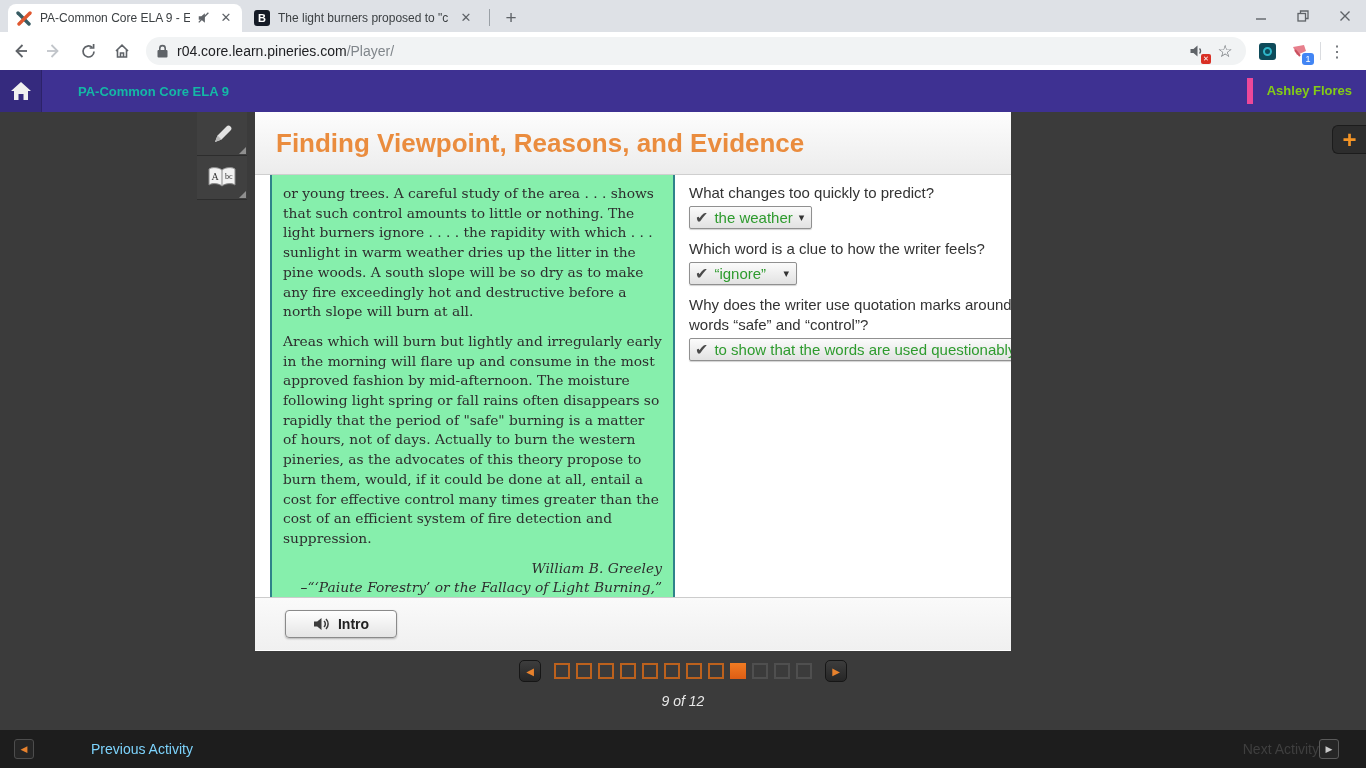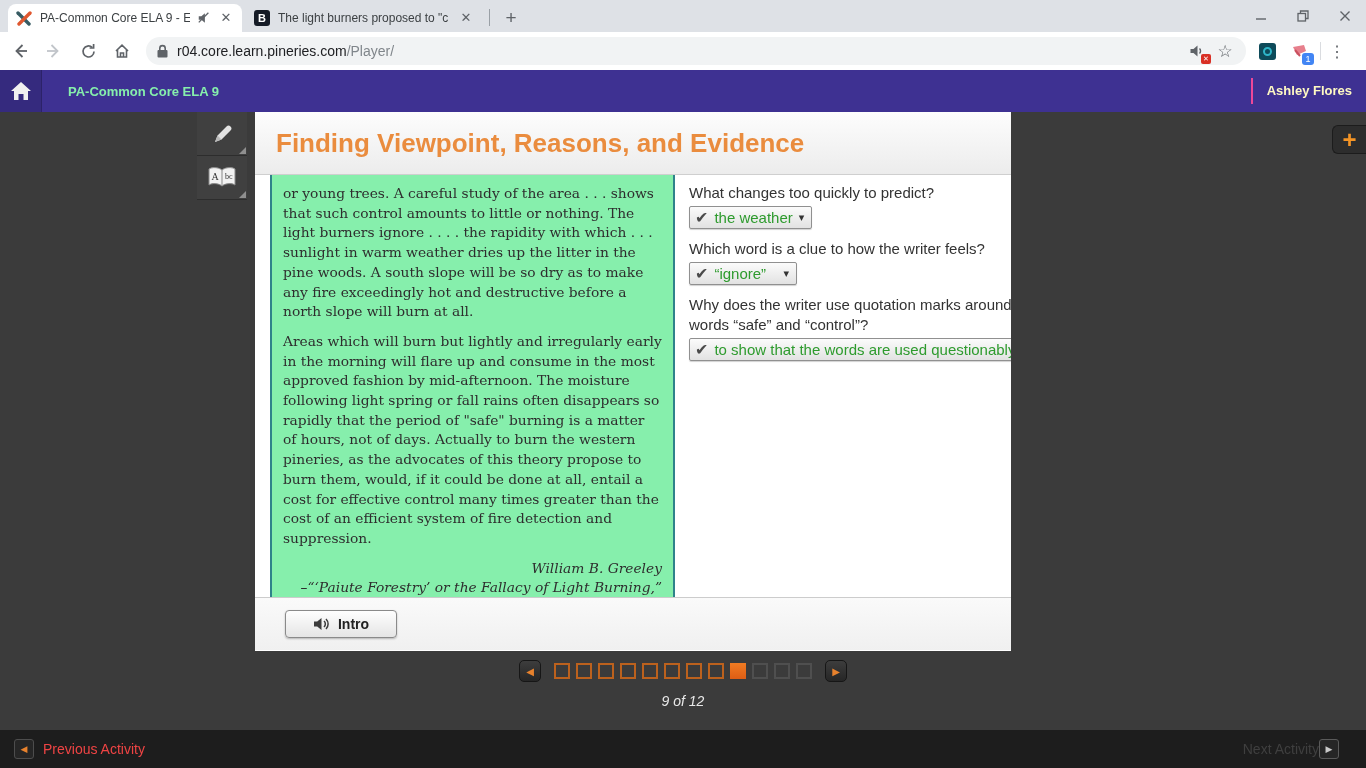--- a/index.html
+++ b/index.html
@@ -36,22 +36,22 @@
   .ext-teal { width:17px; height:17px; border-radius:3px; background:#0e4b5a; display:flex; align-items:center; justify-content:center; }
   .ext-teal .ring { width:9px; height:9px; border:2px solid #2fb7c9; border-radius:50%; }
   .badge-red { position:absolute; right:-3px; bottom:-2px; width:10px; height:10px; background:#d93025; border-radius:2px; color:#fff; font-size:7px; line-height:10px; text-align:center; }
   .badge-blue { position:absolute; right:-4px; bottom:-3px; min-width:12px; height:12px; background:#4285f4; border-radius:3px; color:#fff; font-size:9px; line-height:12px; text-align:center; padding:0 2px; }
   .tb-sep { width:1px; height:18px; background:#dadce0; margin-left:10px; }
   .kebab { font-size:16px; color:#5f6368; margin:0 12px 0 8px; }
 
   
   .appbar { position:absolute; top:70px; left:0; right:0; height:42px; background:#3e3192; display:flex; align-items:center; }
   .home-btn { width:42px; height:42px; background:#352a7e; border-right:1px solid #2c2269; display:flex; align-items:center; justify-content:center; }
-  .course-title { color:#86efac; font-weight:bold; font-size:13px; margin-left:12px;padding-left:14px; }
-  .user-name { position:absolute; right:14px; color:#fef9c3; font-weight:bold; font-size:13px; padding-left:14px; border-left:2px solid #ec4899; height:26px; line-height:26px; }
+  .course-title { color:#14b8a6; font-weight:bold; font-size:13px; margin-left:22px;padding-left:14px; }
+  .user-name { position:absolute; right:14px; color:#84cc16; font-weight:bold; font-size:13px; padding-left:14px; border-left:6px solid #ec4899; height:26px; line-height:26px; }
 
   
   .tool-col { position:absolute; left:197px; top:112px; width:50px; }
   .tool-tile { position:relative; width:50px; height:44px; background:#404040; border-bottom:1px solid #2d2d2d; display:flex; align-items:center; justify-content:center; }
   .fold { position:absolute; right:1px; bottom:1px; width:0; height:0; border-left:7px solid transparent; border-bottom:7px solid #8f8f8f; }
 
   
   .plus-tab { position:absolute; right:0; top:125px; width:34px; height:29px; background:#2d2d2d; border:1px solid #1c1c1c; border-right:none; border-radius:6px 0 0 6px; display:flex; align-items:center; justify-content:center; color:#f39426; font-size:24px; font-weight:bold; line-height:24px; }
 
   
@@ -86,21 +86,21 @@
   .pg-sq.todo { border:2px solid #4f4f4f; }
   .pager-label { position:absolute; left:0; right:0; top:693px; text-align:center; font-size:14px; font-style:italic; color:#e9e9e9; }
 
   
   .bottombar { position:absolute; left:0; bottom:0; right:0; height:38px; background:#1d1d1d; }
   .prev-group { position:absolute; left:14px; top:9px; display:flex; align-items:center; gap:9px; }
   .next-group { position:absolute; right:27px; top:9px; display:flex; align-items:center; }
   .act-btn { width:20px; height:20px; border:1px solid #4d4d4d; border-radius:3px; background:#262626; display:flex; align-items:center; justify-content:center; font-size:9px; }
   .prev-group .act-btn { color:#e8822d; }
   .next-group .act-btn { color:#c9c9c9; border-color:#5a5a5a; }
-  .prev-label { color:#ef4444; font-size:14px; }
+  .prev-label { color:#7dd3fc; font-size:14px;margin-left:48px; }
   .next-label { color:#3f3f3f; font-size:14px; }
 </style>
 </head>
 <body>
 
 <div class="tabstrip">
   <div class="tab active">
     <svg class="favicon" viewBox="0 0 16 16">
       <path d="M2 3 L13 14" stroke="#375b63" stroke-width="3.4" stroke-linecap="round" fill="none"></path>
       <path d="M14 3 L3 14" stroke="#e0572f" stroke-width="3.4" stroke-linecap="round" fill="none"></path>

